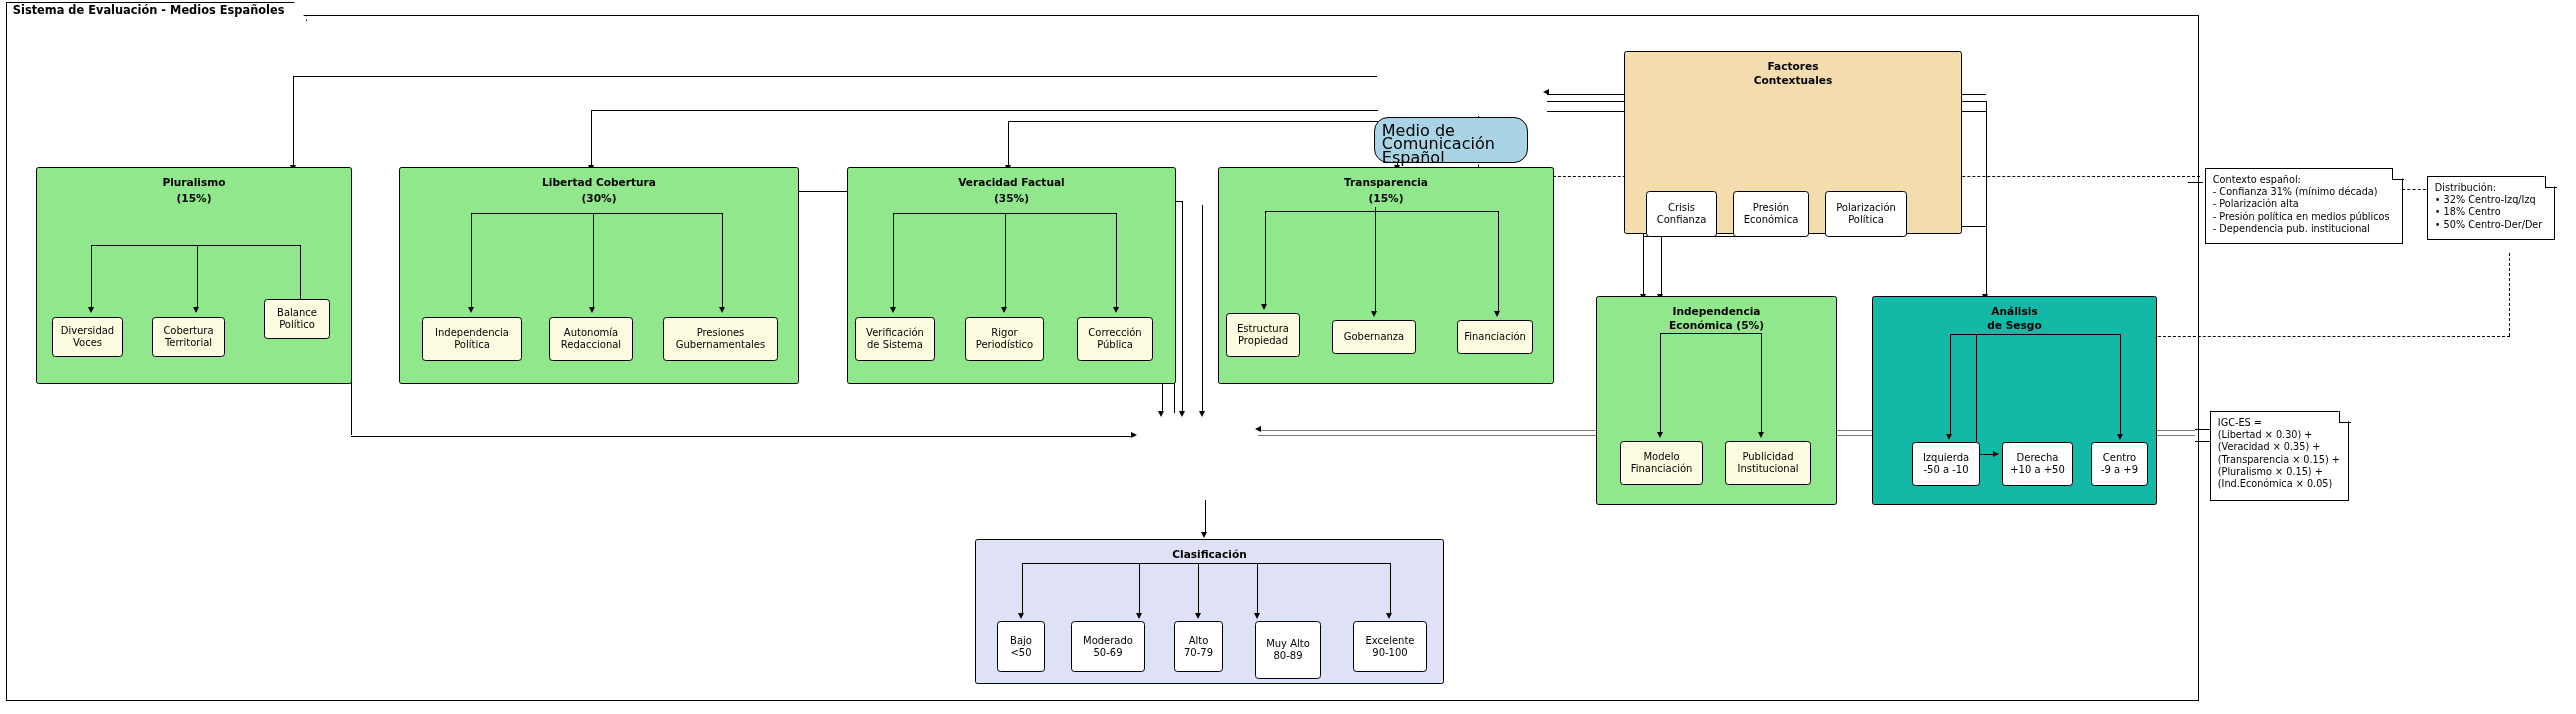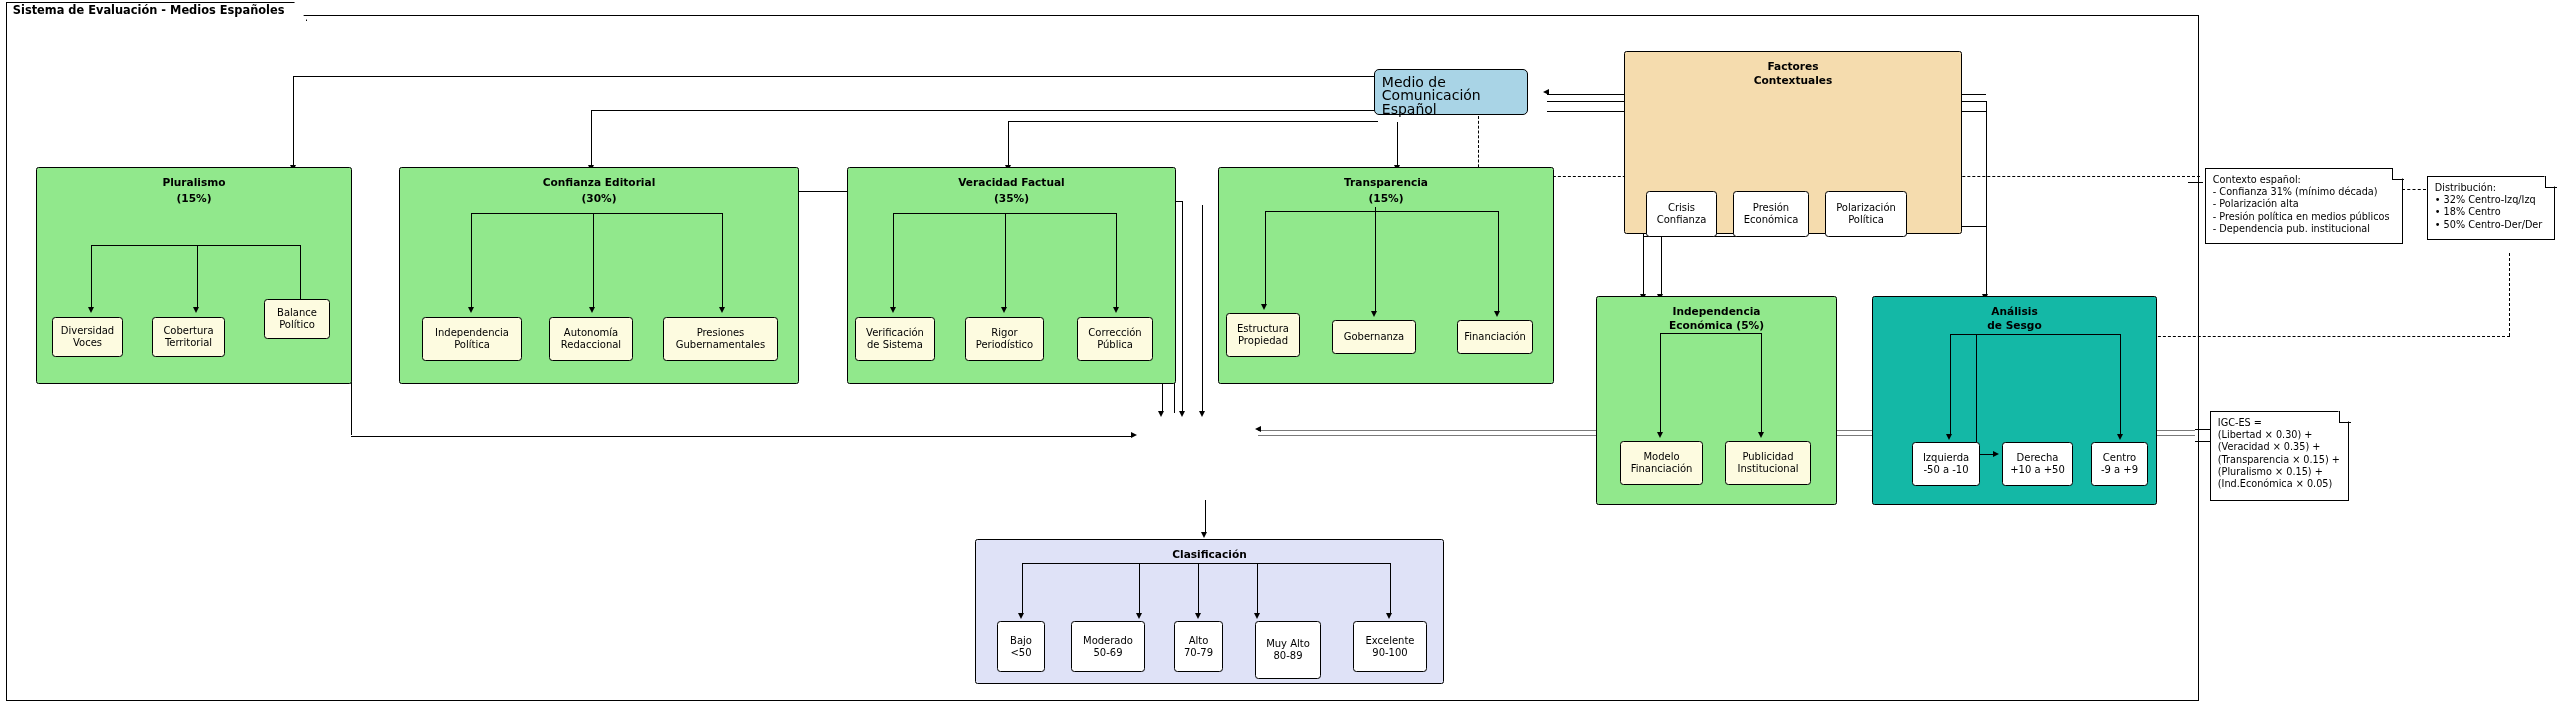--- a/index.html
+++ b/index.html
@@ -22,22 +22,22 @@
 
   .green{background:#91e88c;}
   .leafcream{background:#fdfbe0;}
   .leafwhite{background:#ffffff;}
   .blue{background:#a9d4e6;}
   .tan{background:#f5dcae;}
   .red{background:#14b8a6;}
   .lav{background:#dfe2f7;}
   .orange{background:#f97b3d;}
 
-  .medio{position:absolute;box-sizing:border-box;border:1px solid #000;border-radius:5px;
-    font-size:14px;line-height:13.5px;color:#000;padding:5.9px 6.8px;white-space:pre-line;}
+  .medio{position:absolute;box-sizing:border-box;border:1px solid #000;border-radius:14px;
+    font-size:16px;line-height:13.5px;color:#000;padding:5.9px 6.8px;white-space:pre-line;margin-top:48px;}
   .igc{position:absolute;box-sizing:border-box;border:1px solid #000;
     font-size:10.4px;line-height:13.5px;color:#000;padding:5px 5.9px;white-space:pre-line;}
 
   
   .note{position:absolute;box-sizing:border-box;background:#fff;
     font-size:9.7px;line-height:12.2px;color:#000;padding:5px 6.8px;white-space:pre-line;
     border:1px solid #000;
     clip-path:polygon(0 0, calc(100% - 11px) 0, 100% 11px, 100% 100%, 0 100%);}
   .note-fold{position:absolute;width:11px;height:11px;border-left:1px solid #000;border-bottom:1px solid #000;}
 
@@ -152,21 +152,21 @@
   <div class="arr-d" style="left:193px;top:307px;"></div>
   <div class="arr-d" style="left:296px;top:307px;"></div>
   <div class="leaf leafcream" style="left:52px;top:317px;width:71px;height:40px;">Diversidad
 Voces</div>
   <div class="leaf leafcream" style="left:152px;top:317px;width:73px;height:40px;">Cobertura
 Territorial</div>
   <div class="leaf leafcream" style="left:264px;top:299px;width:66px;height:40px;">Balance
 Político</div>
 
   <div class="grp green" style="left:399px;top:167px;width:400px;height:217px;">
-    <div class="grp-title" style="top:9.3px;">Confianza Editorial</div>
+    <div class="grp-title" style="top:9.3px;">Libertad Cobertura</div>
     <div class="grp-title" style="top:24.5px;">(30%)</div>
   </div>
   <div class="ln h" style="left:471px;top:213px;width:252px;"></div>
   <div class="ln v" style="left:471px;top:213px;height:96px;"></div>
   <div class="ln v" style="left:593px;top:213px;height:96px;"></div>
   <div class="ln v" style="left:722px;top:213px;height:96px;"></div>
   <div class="arr-d" style="left:468px;top:307px;"></div>
   <div class="arr-d" style="left:589px;top:307px;"></div>
   <div class="arr-d" style="left:719px;top:307px;"></div>
   <div class="leaf leafcream" style="left:422px;top:317px;width:100px;height:44px;">Independencia

